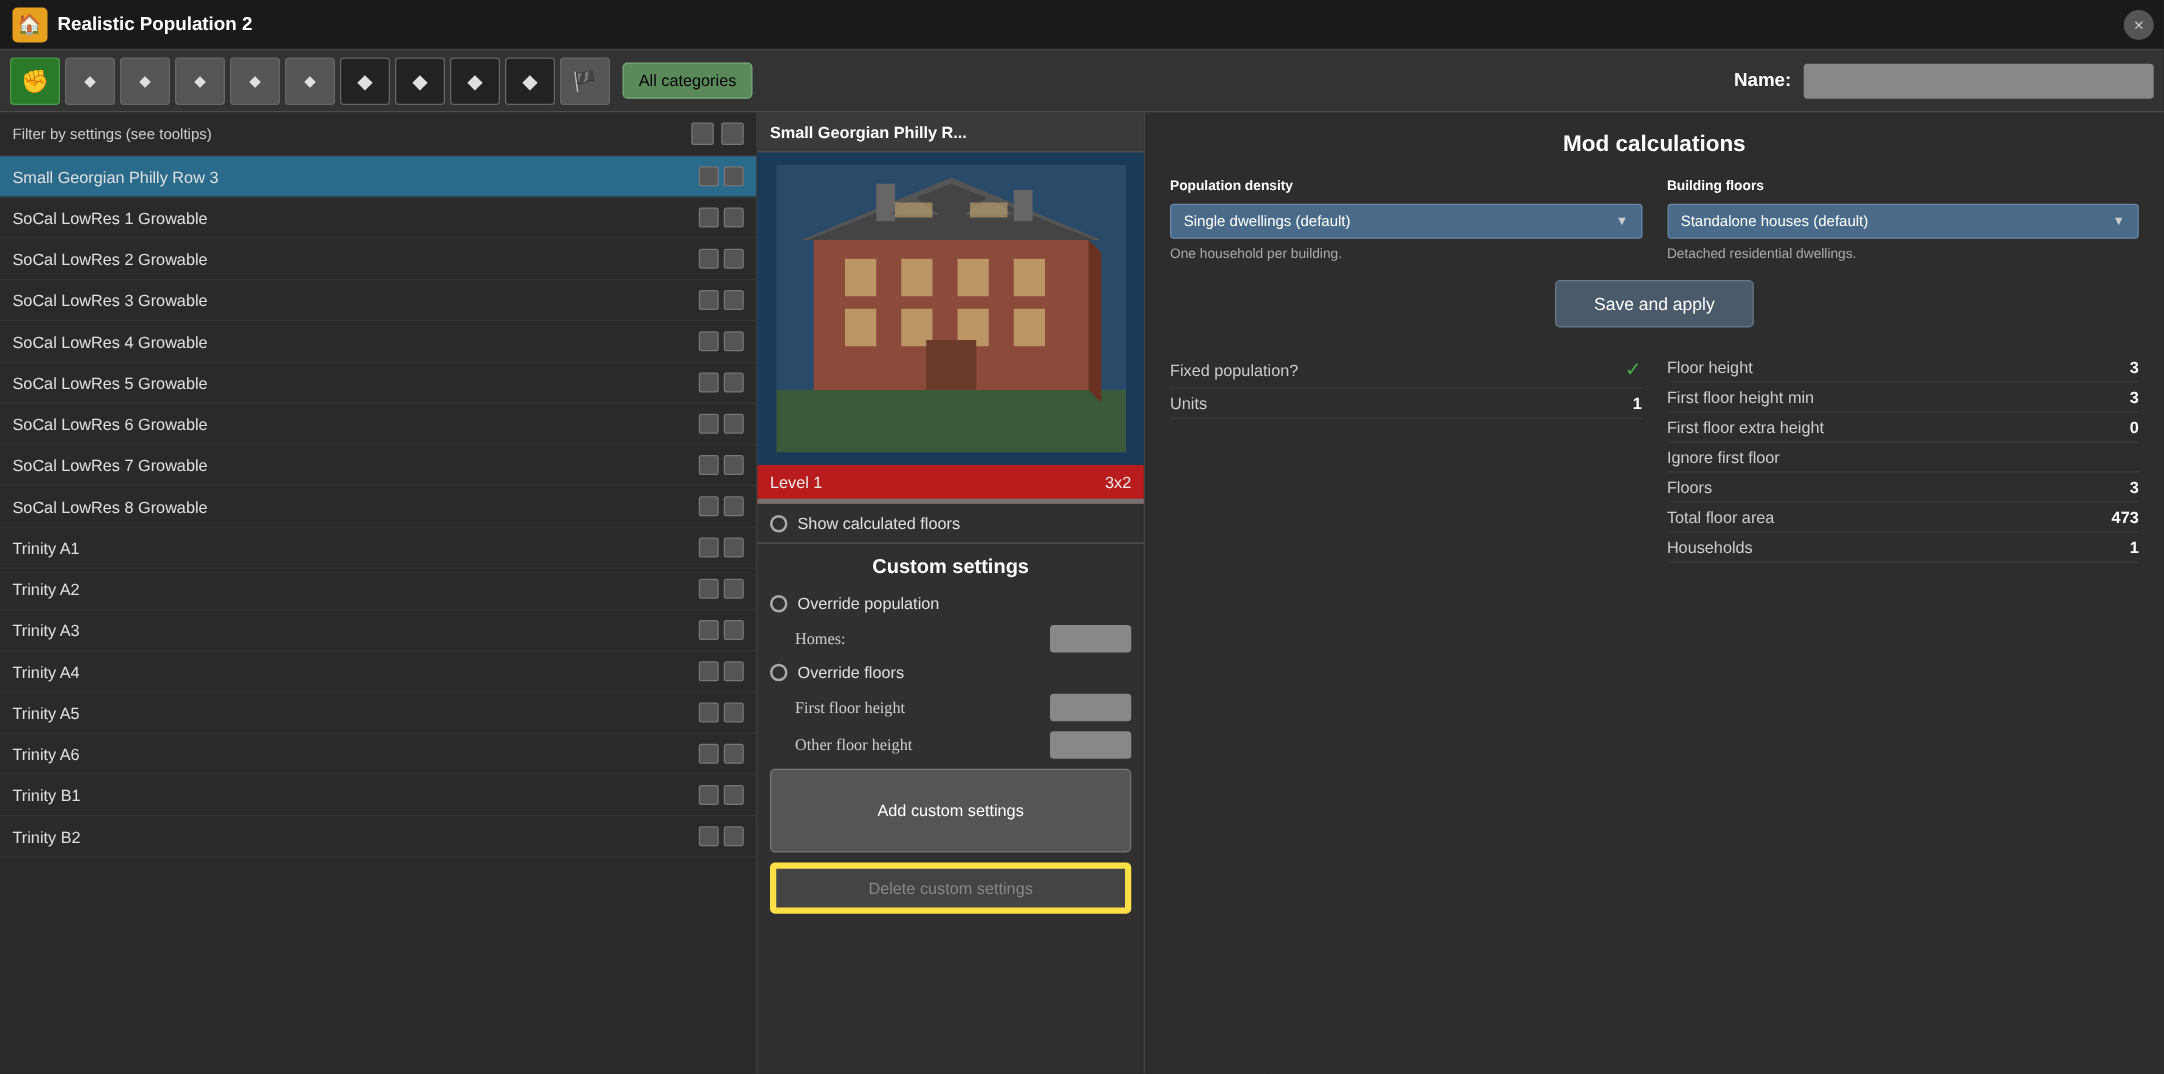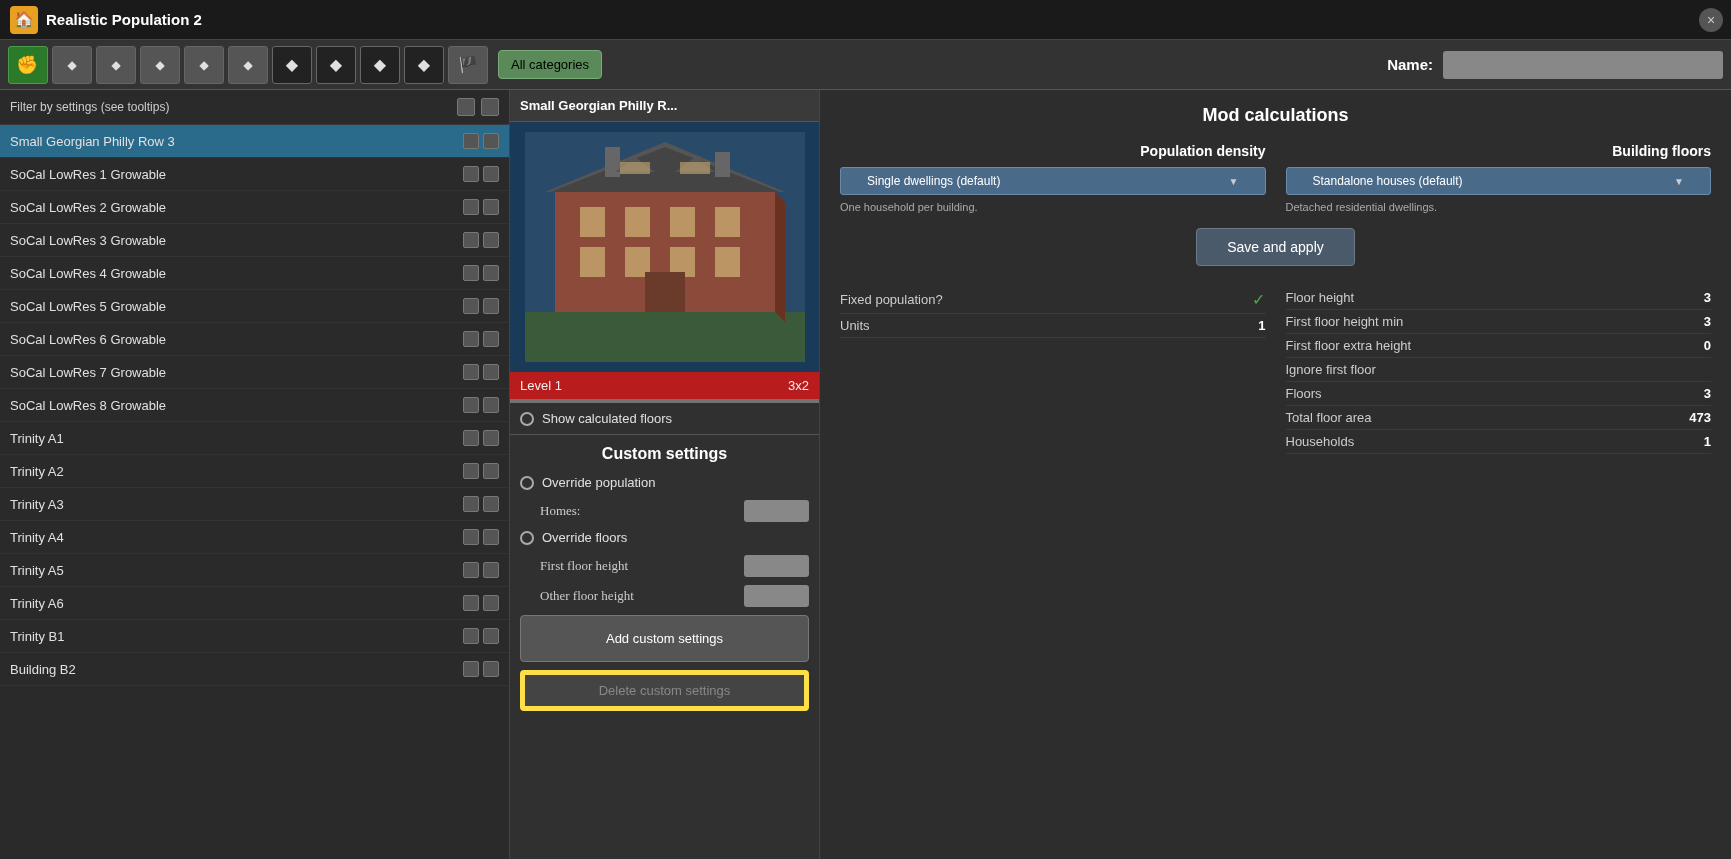--- a/index.html
+++ b/index.html
@@ -112,21 +112,21 @@
     }
 
     
     .main-layout {
       display: flex;
       height: calc(859px - 90px);
     }
 
     
     .left-panel {
-      width: 510px;
+      width: 606px;
       background: #2a2a2a;
       border-right: 1px solid #444;
       overflow-y: auto;
       flex-shrink: 0;
     }
     .filter-row {
       display: flex;
       align-items: center;
       padding: 8px 10px;
       background: #2a2a2a;
@@ -262,21 +262,21 @@
       gap: 8px;
       margin-bottom: 8px;
       padding-left: 20px;
     }
     .add-btn {
       width: 100%;
       background: #555;
       border: 1px solid #777;
       border-radius: 4px;
       color: #fff;
-      padding: 15px;
+      padding: 25px;
       text-align: center;
       cursor: pointer;
       font-size: 13px;
       margin-bottom: 8px;
     }
     .delete-btn {
       width: 100%;
       background: #444;
       border: 5px solid #fde047;
       border-radius: 4px;
@@ -302,32 +302,32 @@
       color: #fff;
       margin-bottom: 17px;
     }
     .two-columns {
       display: grid;
       grid-template-columns: 1fr 1fr;
       gap: 20px;
       margin-bottom: 15px;
     }
     .calc-section-title {
-      font-size: 14px;
+      font-size: 11px;
       font-weight: bold;
       color: #fff;
       margin-bottom: 8px;
-      text-align: right;
+      text-align: left;
     }
     .dropdown-select {
       width: 100%;
       background: #4a6a8a;
       border: 1px solid #6a8aaa;
       border-radius: 3px;
-      padding: 6px 26px;
+      padding: 6px 10px;
       color: #fff;
       font-size: 12px;
       display: flex;
       align-items: center;
       justify-content: space-between;
       cursor: pointer;
       margin-bottom: 6px;
     }
     .dropdown-arrow {
       font-size: 10px;
@@ -510,21 +510,21 @@
       </div>
     </div>
     <div class="list-item">
       <span class="list-item-name">Trinity B1</span>
       <div class="list-item-checkboxes">
         <div class="small-checkbox"></div>
         <div class="small-checkbox"></div>
       </div>
     </div>
     <div class="list-item">
-      <span class="list-item-name">Building B2</span>
+      <span class="list-item-name">Trinity B2</span>
       <div class="list-item-checkboxes">
         <div class="small-checkbox"></div>
         <div class="small-checkbox"></div>
       </div>
     </div>
   </div>
 
   <div class="center-panel">
     <div class="building-header">Small Georgian Philly R...</div>
 

